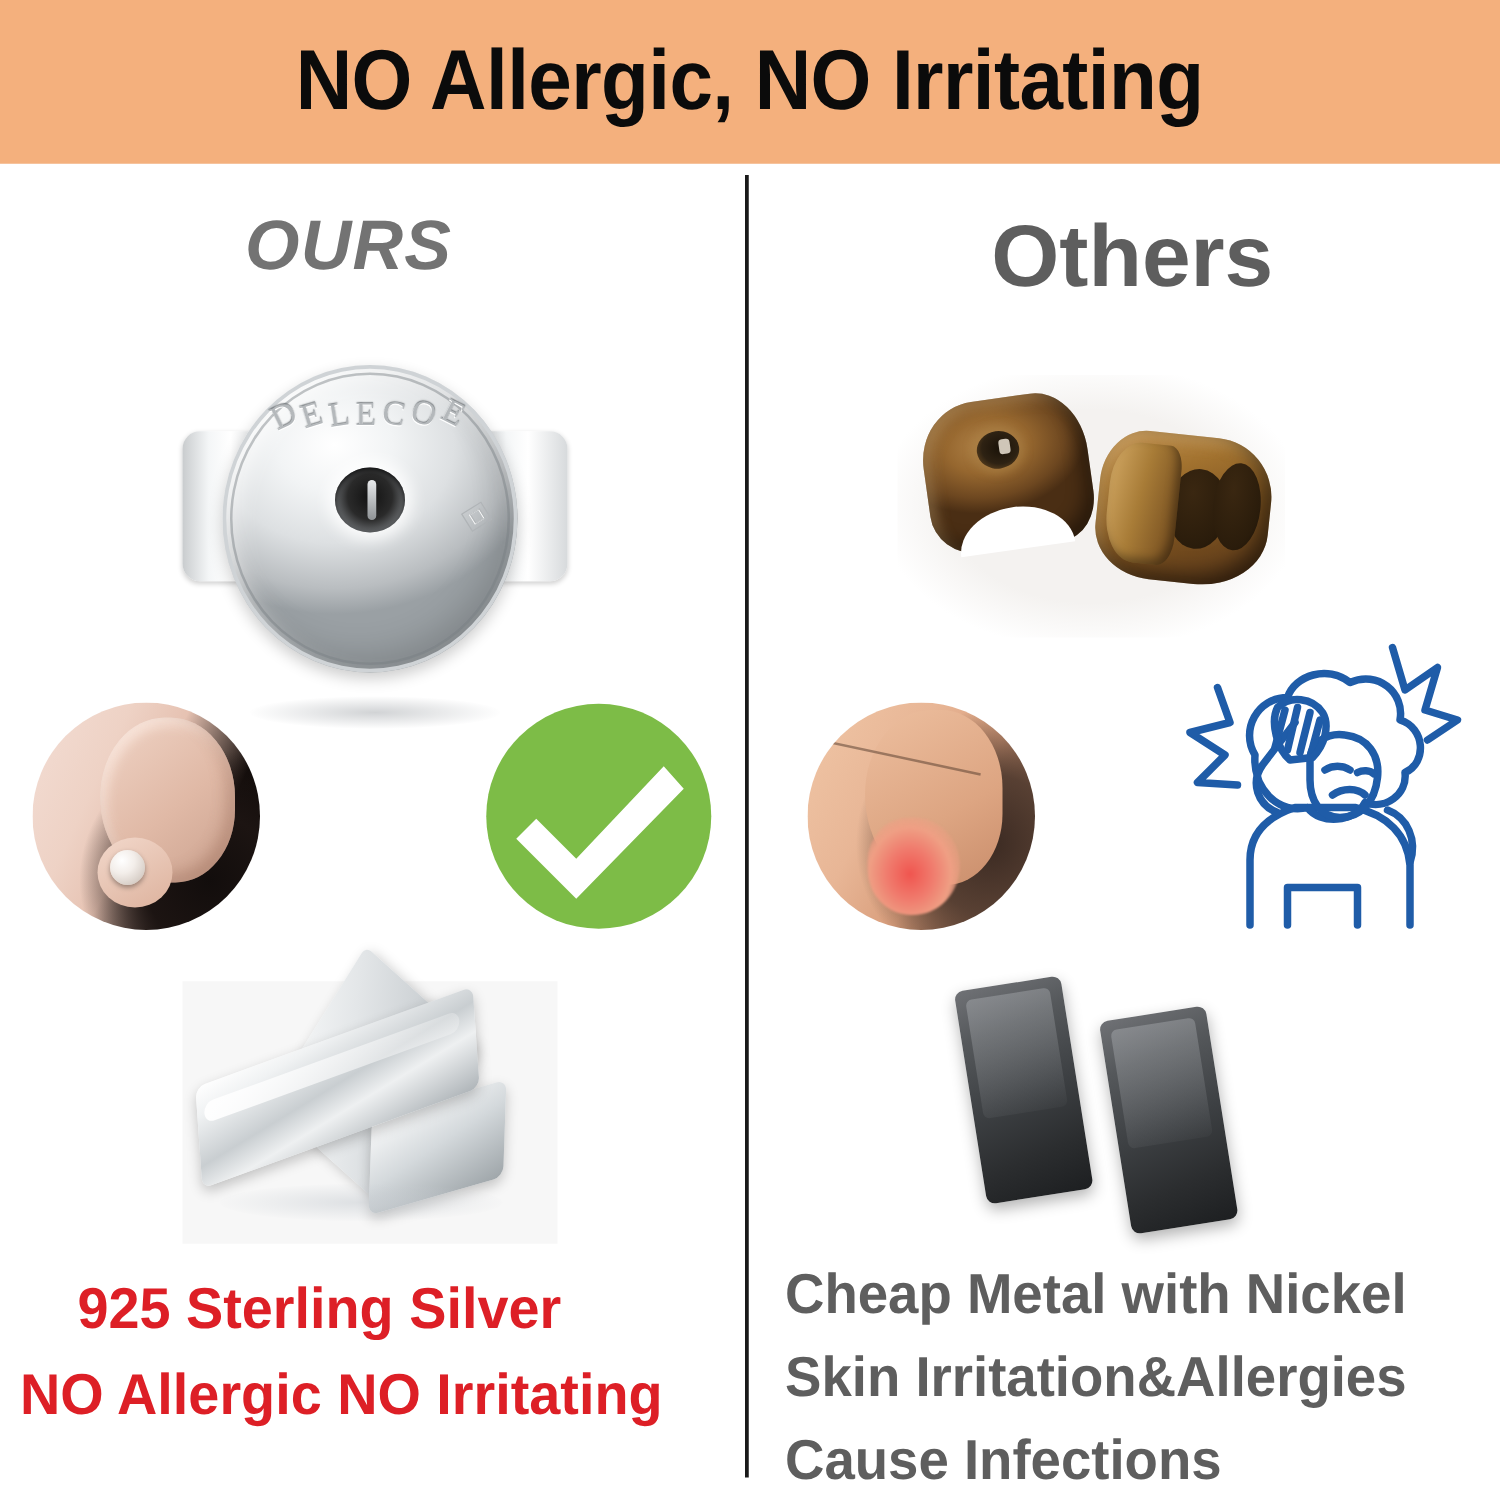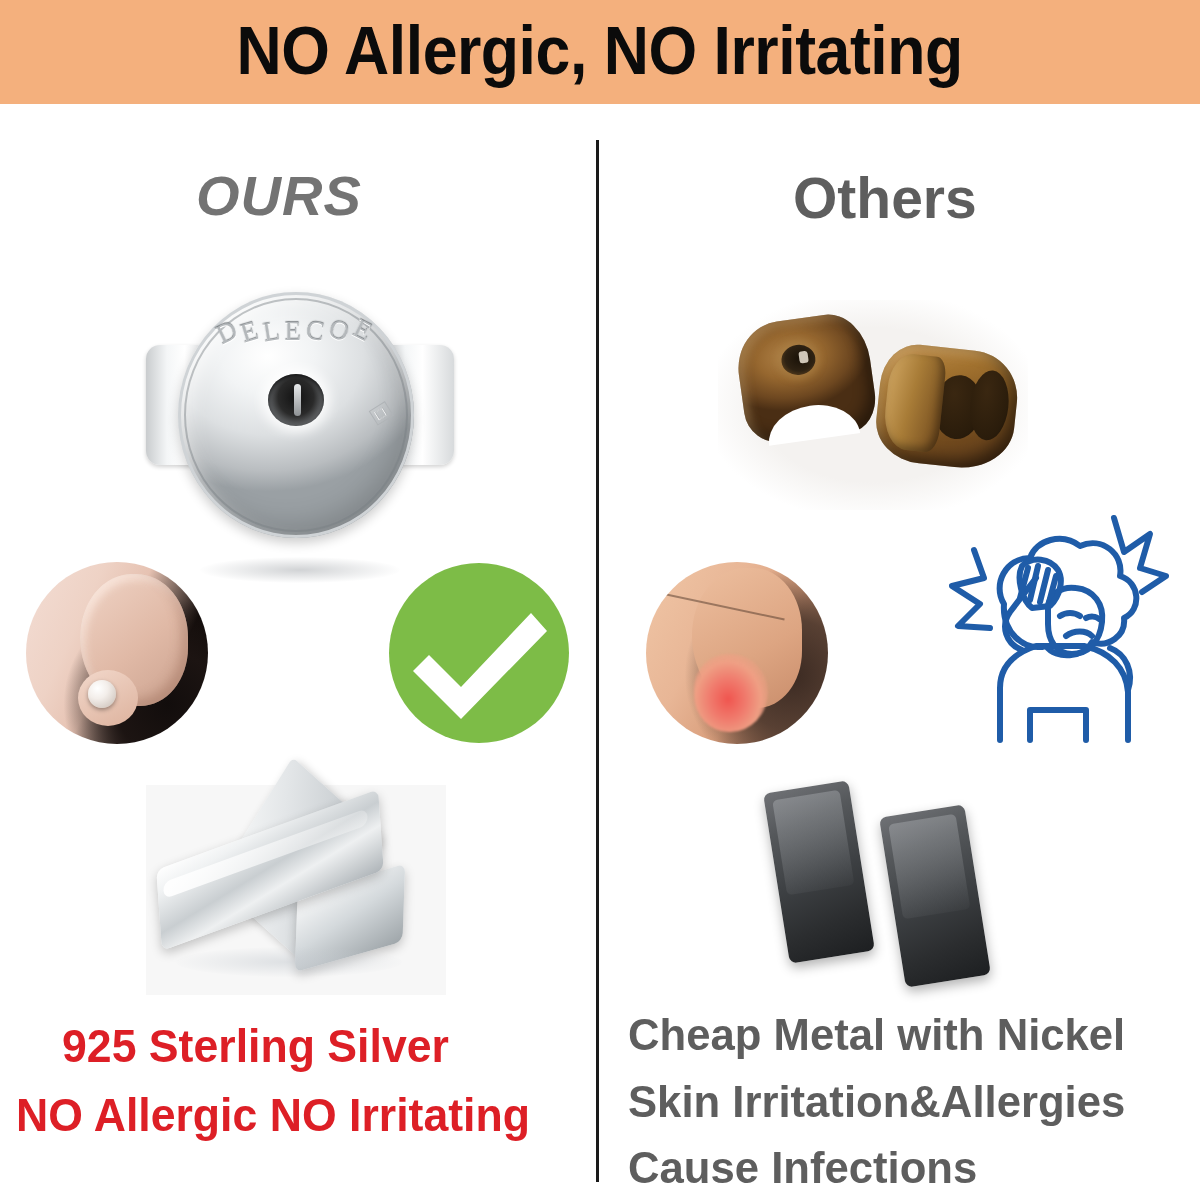--- a/index.html
+++ b/index.html
@@ -11,21 +11,21 @@
     font-family: "Liberation Sans", sans-serif;
     overflow: hidden;
     position: relative;
   }
 
   
   .header-band {
     position: absolute;
     left: 0; top: 0;
     width: 1200px;
-    height: 104px;
+    height: 131px;
     background: #f4b07d;
     display: flex;
     align-items: center;
     justify-content: center;
   }
   .header-title {
     font-size: 68px;
     font-weight: bold;
     color: #0b0b0b;
     letter-spacing: -0.5px;
@@ -54,21 +54,21 @@
   }
   .heading-ours {
     left: 196px; top: 168px;
     font-size: 56px;
     color: #737373;
     letter-spacing: 1px;
     font-style: italic;
   }
   .heading-others {
     left: 793px; top: 170px;
-    font-size: 57px;
+    font-size: 70px;
     color: #5e5e5e;
   }
 
   
   .earring-back {
     position: absolute;
     left: 150px; top: 290px;
     width: 300px; height: 275px;
   }
   .eb-wing {

